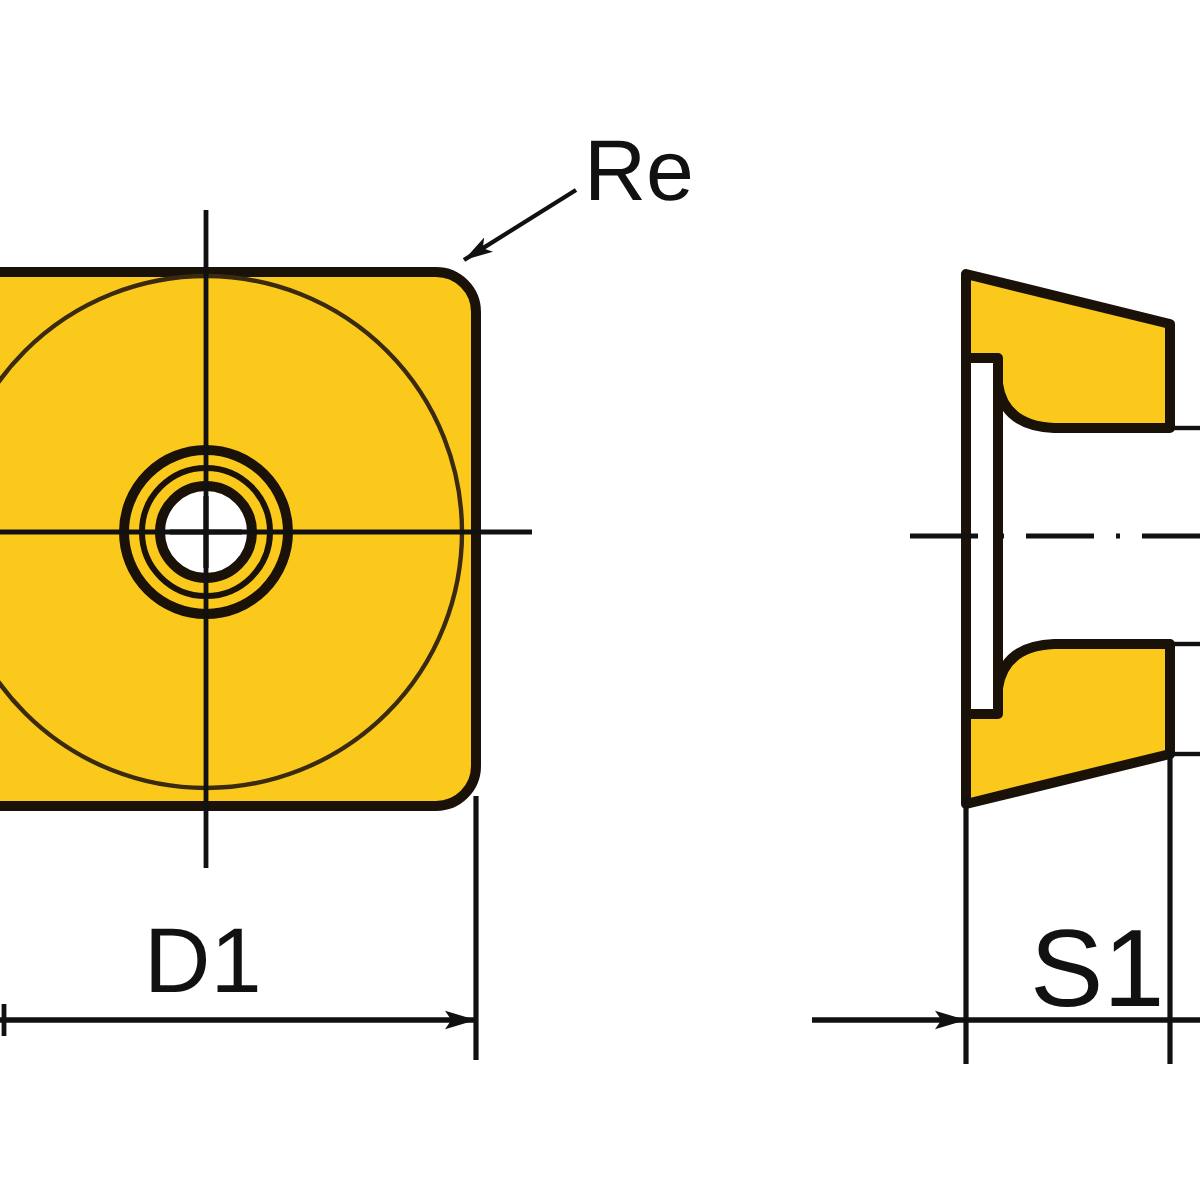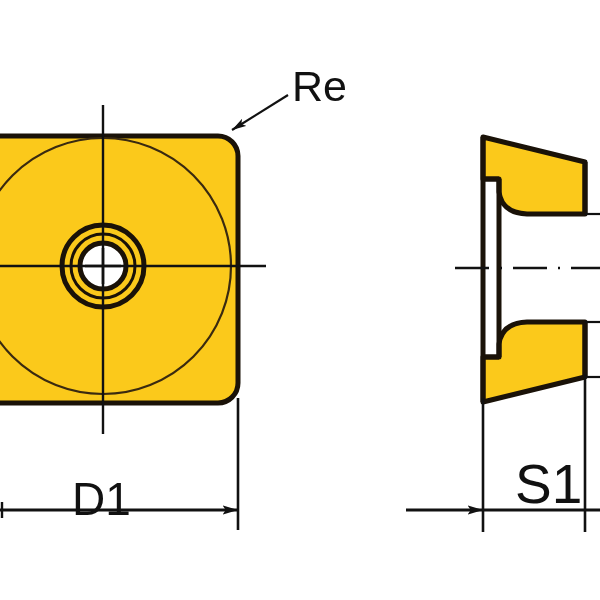--- a/index.html
+++ b/index.html
@@ -3,21 +3,21 @@
 <meta charset="utf-8">
 <style>
   html,body{margin:0;padding:0;background:#ffffff;}
   body{width:600px;height:600px;overflow:hidden;
        font-family:"Liberation Sans",sans-serif;}
   #stage{position:relative;width:515px;height:600px;background:#ffffff;padding-left:36px;}
   svg.drw{position:absolute;left:0;top:0;width:600px;height:600px;display:block;}
   .lbl{position:absolute;color:#111111;font-family:"Liberation Sans",sans-serif;
        font-weight:400;line-height:1;white-space:nowrap;}
   #lbl-re{left:292px;top:65px;font-size:43px;}
-  #lbl-d1{left:72px;top:476px;font-size:46px;}
+  #lbl-d1{left:72px;top:457px;font-size:46px;}
   #lbl-s1{left:515px;top:457px;font-size:55px;}
 </style>
 </head>
 <body>
 
 <div id="stage">
 
   <svg class="drw" viewBox="0 0 600 600" xmlns="http://www.w3.org/2000/svg">
 
     <defs>

